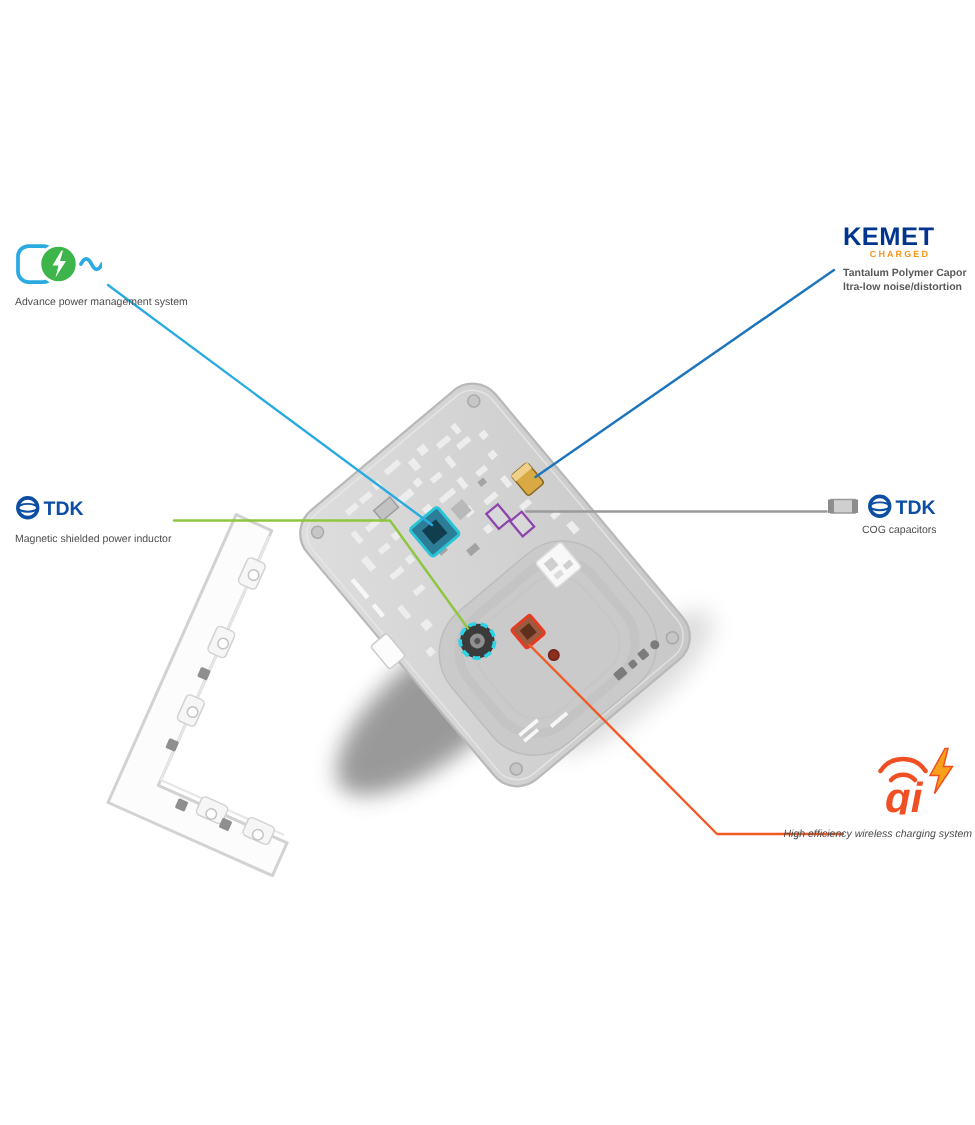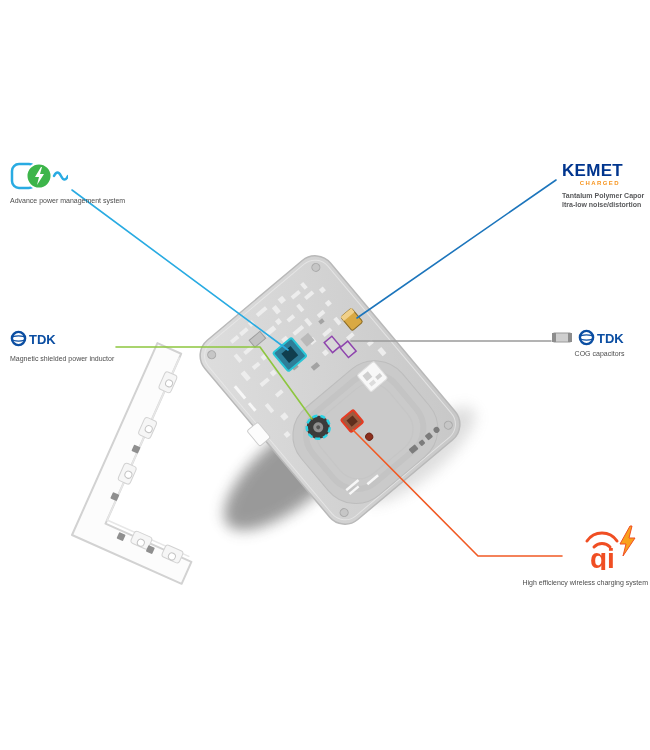--- a/index.html
+++ b/index.html
@@ -185,21 +185,21 @@
   <div class="callout" style="left:10px;top:160px;width:150px;">
     <svg width="58" height="32" viewBox="0 0 58 32">
       <rect x="2" y="4" width="24" height="24" rx="7" fill="#ffffff" stroke-width="2.5" style="stroke: rgb(41, 171, 226);"></rect>
       <circle cx="29" cy="16" r="12.5" stroke="#ffffff" stroke-width="2" style="fill: rgb(61, 181, 74);"></circle>
       <polygon points="31,7 25,17 29,17 27,25 34,14 30,14 32,7" style="fill: rgb(255, 255, 255);"></polygon>
       <path d="M44,16 q3.5,-7 7,0 q3.5,7 7,0" fill="none" stroke-width="2.5" stroke-linecap="round" style="stroke: rgb(41, 171, 226);"></path>
     </svg>
     <div class="cap">Advance power management system</div>
   </div>
 
-  <div class="callout" style="left:562px;top:162px;width:86px;">
+  <div class="callout" style="left:562px;top:149px;width:86px;">
     <div class="brand-kemet" style="color: rgb(0, 53, 142);">KEMET</div>
     <span class="tagline" style="color: rgb(247, 148, 29);">CHARGED</span>
     <div class="desc">
       <span>Tantalum Polymer Capor</span>
       <span>ltra-low noise/distortion</span>
     </div>
   </div>
 
   <div class="callout" style="left:10px;top:330px;width:150px;">
     <svg width="56" height="17" viewBox="0 0 56 17">
@@ -219,21 +219,21 @@
       </svg>
       <svg width="56" height="17" viewBox="0 0 56 17">
         <circle cx="8.5" cy="8.5" r="6.6" fill="none" stroke-width="2.4" style="stroke: rgb(11, 78, 162);"></circle>
         <ellipse cx="8.5" cy="8.5" rx="6.6" ry="2.6" fill="none" stroke-width="1.3" style="stroke: rgb(11, 78, 162);"></ellipse>
         <text x="19" y="13.5" font-size="13" font-weight="bold" font-family="Liberation Sans, sans-serif" style="fill: rgb(11, 78, 162);">TDK</text>
       </svg>
     </div>
     <div class="cap mt3" style="text-align:center;">COG capacitors</div>
   </div>
 
-  <div class="callout qi-block" style="left:505px;top:524px;width:143px;">
+  <div class="callout qi-block" style="left:505px;top:497px;width:143px;font-style:italic;">
     <svg width="62" height="46" viewBox="0 0 62 46" style="margin-right:6px;">
       <path d="M7,17 A18,18 0 0 1 37,17" fill="none" stroke-width="3" stroke-linecap="round" style="stroke: rgb(240, 78, 35);"></path>
       <path d="M14,23 A11,11 0 0 1 30,23" fill="none" stroke-width="3" stroke-linecap="round" style="stroke: rgb(240, 78, 35);"></path>
       <text x="10" y="44" font-size="28" font-weight="bold" font-family="Liberation Sans, sans-serif" style="fill: rgb(240, 78, 35);">qi</text>
       <polygon points="50,2 40,20 46,20 43,32 55,14 49,14 52,2" stroke-width="1" style="fill: rgb(249, 160, 27); stroke: rgb(240, 78, 35);"></polygon>
     </svg>
     <div class="cap">High efficiency wireless charging system</div>
   </div>
 
 </div>

